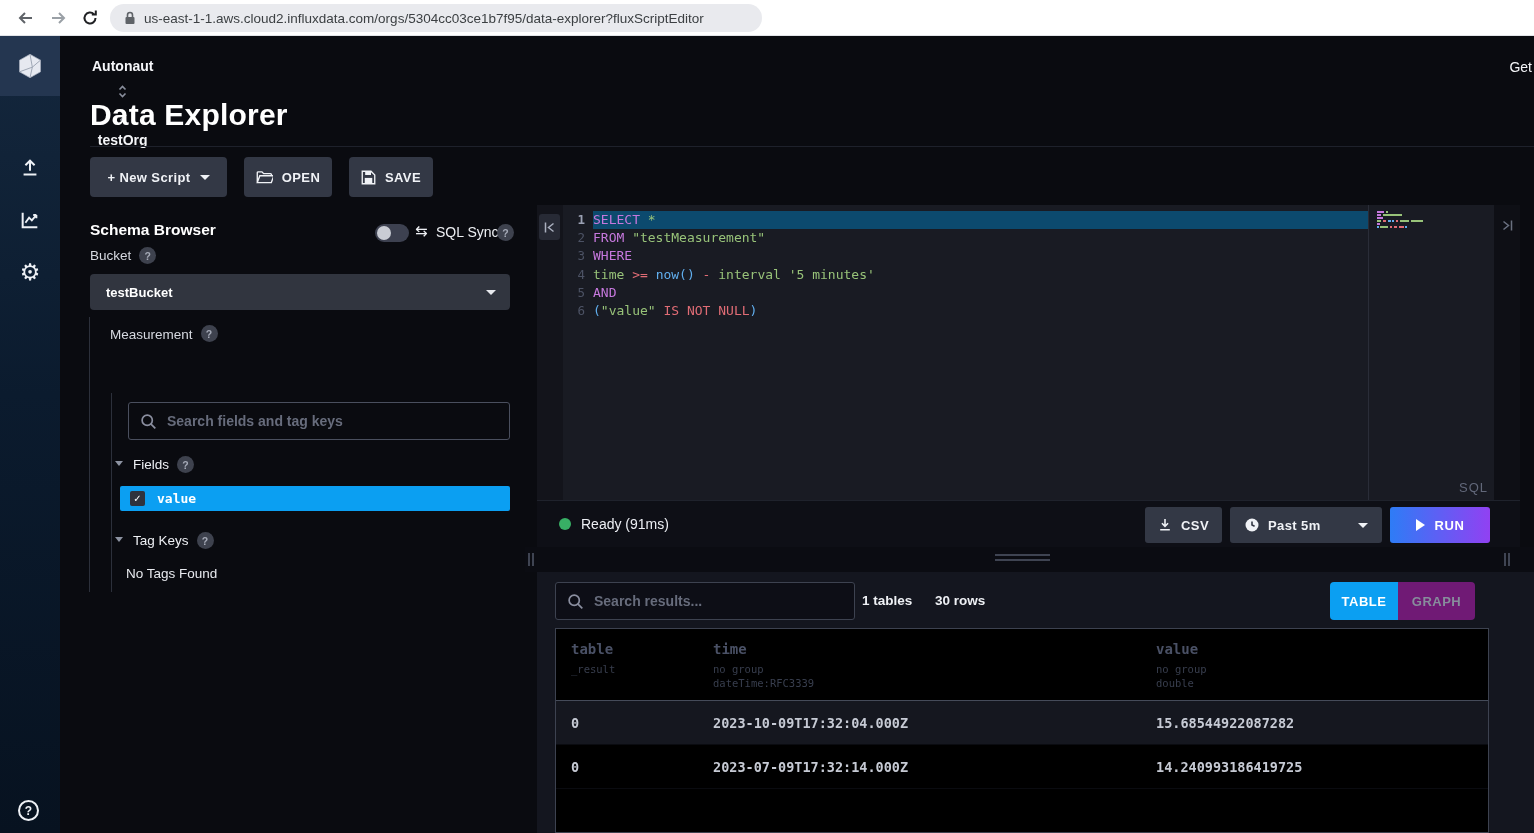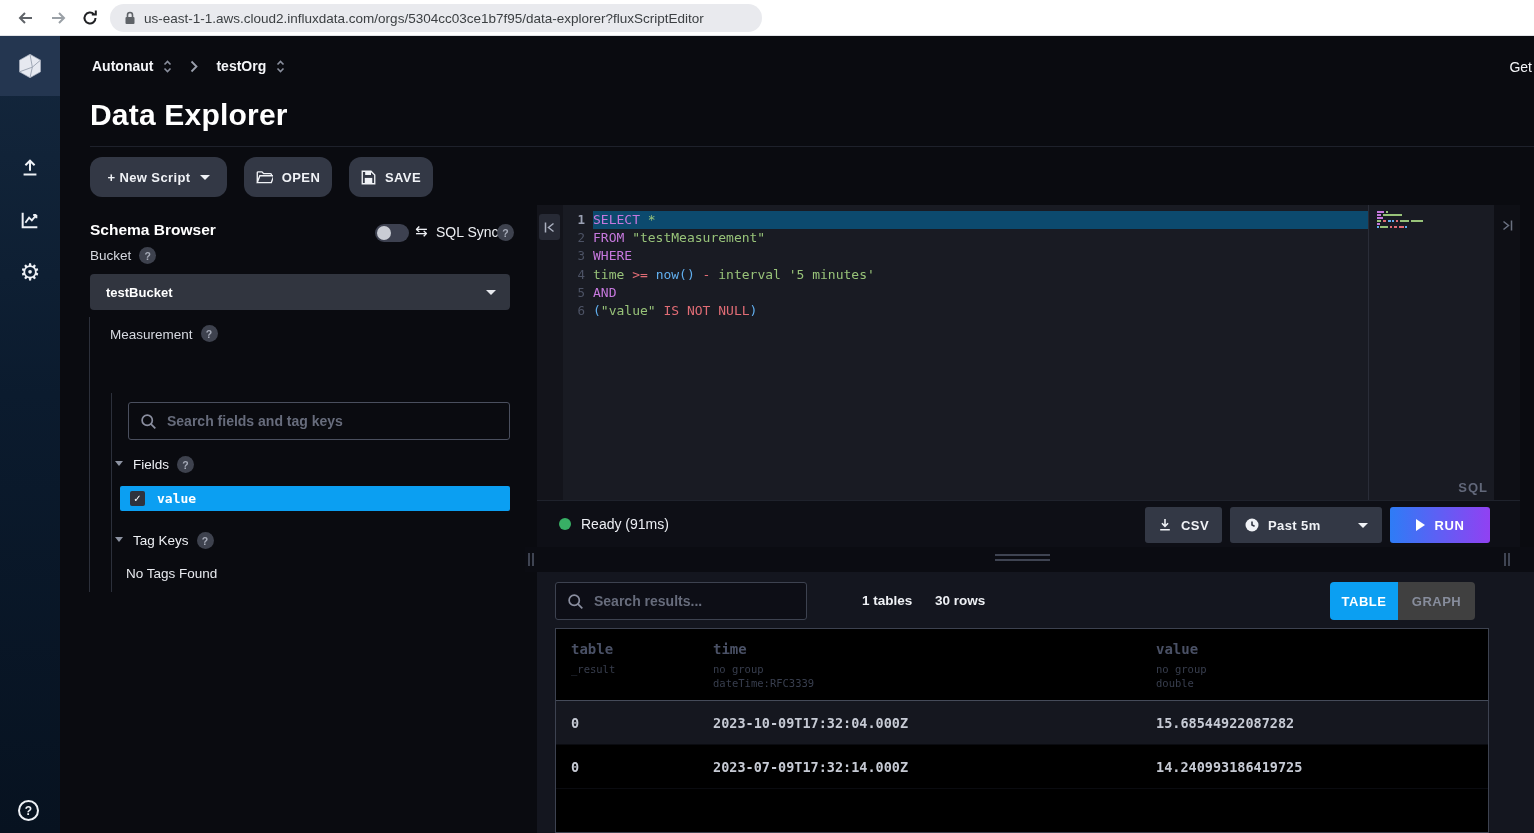--- a/index.html
+++ b/index.html
@@ -14,30 +14,30 @@
 
   
   .sidebar { position:absolute; top:36px; left:0; width:60px; height:797px;
     background:linear-gradient(180deg,#14273d 0%,#0b1b2e 45%,#071220 100%); }
   .logo-block { width:60px; height:60px; background:#243650; display:flex; align-items:center; justify-content:center; }
   .side-icon { position:absolute; left:0; width:60px; height:40px; display:flex; align-items:center; justify-content:center; color:#eef1f6; }
   .gear-glyph { font-size:23px; color:#eef1f6; font-family:"DejaVu Sans",sans-serif; }
   .help-circle { position:absolute; left:18px; bottom:12px; width:21px; height:21px; border:2px solid #eef1f6; border-radius:50%; color:#eef1f6; font-size:12px; font-weight:bold; display:flex; align-items:center; justify-content:center; }
 
   
-  .breadcrumb { position:absolute; left:92px; top:58px; display:flex; align-items:center; gap:10px; }
+  .breadcrumb { position:absolute; left:92px; top:58px; display:flex; align-items:center; gap:10px;flex-direction:column; }
   .crumb { color:#f5f6f9; font-size:14px; font-weight:bold; }
   .crumb-sep { margin:0 8px; display:flex; }
   .get-text { position:absolute; right:2px; top:59px; color:#f5f6f9; font-size:14px; }
 
   .page-title { position:absolute; left:90px; top:98px; color:#ffffff; font-size:30px; font-weight:bold; letter-spacing:.2px; }
   .title-divider { position:absolute; left:90px; top:146px; right:0; height:1px; background:#1e212b; }
 
   
-  .tb-btn { position:absolute; top:157px; height:40px; background:#333845; border-radius:12px; color:#f0f2f6; font-size:13px; font-weight:bold; letter-spacing:.4px; display:flex; align-items:center; justify-content:center; gap:9px; cursor:pointer; }
+  .tb-btn { position:absolute; top:157px; height:40px; background:#333845; border-radius:4px; color:#f0f2f6; font-size:13px; font-weight:bold; letter-spacing:.4px; display:flex; align-items:center; justify-content:center; gap:9px; cursor:pointer; }
   .caret { width:0; height:0; border-left:5px solid transparent; border-right:5px solid transparent; border-top:5px solid #f0f2f6; }
 
   
   .schema-panel { position:absolute; left:60px; top:205px; width:465px; height:628px; }
   .sb-title { position:absolute; left:30px; top:16px; color:#ffffff; font-size:15.5px; font-weight:bold; }
   .toggle { position:absolute; left:315px; top:19px; width:34px; height:18px; background:#3d4150; border-radius:9px; cursor:pointer; }
   .knob { position:absolute; left:2px; top:2px; width:14px; height:14px; background:#c9ccd4; border-radius:50%; }
   .sync-glyph { position:absolute; left:355px; top:17px; color:#eef0f4; font-size:15px; font-family:"DejaVu Sans",sans-serif; }
   .sync-label { position:absolute; left:376px; top:19px; color:#eef0f4; font-size:14px; }
   .qmark { width:17px; height:17px; background:#3e424e; border-radius:50%; color:#a6abb8; font-size:10.5px; font-weight:bold; display:flex; align-items:center; justify-content:center; }
@@ -66,21 +66,21 @@
   .code-line.active { background:#0c4a6e; }
   .tok-kw{color:#c678dd} .tok-str{color:#98c379} .tok-grn{color:#98c379}
   .tok-red{color:#e06c75} .tok-blu{color:#61afef} .tok-pl{color:#abb2bf}
   .editor-vdivider { position:absolute; left:831px; top:0; bottom:0; width:1px; background:#2a2d38; }
   .minimap { position:absolute; left:840px; top:6px; width:46px; cursor:pointer; }
   .mini-row { height:3px; line-height:0; white-space:nowrap; }
   .mini-seg { display:inline-block; height:2px; margin-right:1px; background:currentColor; vertical-align:top; }
   .mini-gap { display:inline-block; height:2px; vertical-align:top; }
   .right-strip { position:absolute; right:0; top:0; bottom:0; width:26px; background:#0e0f15; }
   .expand-btn { position:absolute; left:4px; top:10px; width:18px; height:20px; display:flex; align-items:center; justify-content:center; cursor:pointer; }
-  .sql-label { position:absolute; right:32px; bottom:5px; color:#62687a; font-size:13px; font-weight:bold; letter-spacing:1px; }
+  .sql-label { position:absolute; right:32px; bottom:5px; color:#62687a; font-size:13px; font-weight:normal; letter-spacing:1px; }
 
   
   .statusbar { position:absolute; left:537px; top:500px; width:983px; height:47px; background:#0e0f16; border-top:1px solid #1f222c; }
   .status-dot { position:absolute; left:22px; top:17px; width:12px; height:12px; border-radius:50%; background:#38b065; }
   .status-text { position:absolute; left:44px; top:15px; color:#eceef3; font-size:14px; }
   .sb-btn { position:absolute; top:6px; height:36px; background:#333845; border-radius:3px; color:#f0f2f6; font-size:13px; font-weight:bold; letter-spacing:.4px; display:flex; align-items:center; justify-content:center; gap:9px; cursor:pointer; }
   .run-btn { position:absolute; top:6px; left:853px; width:100px; height:36px; border-radius:3px; background:linear-gradient(90deg,#2e7cf6,#9141f2); color:#ffffff; font-size:13px; font-weight:bold; letter-spacing:.6px; display:flex; align-items:center; justify-content:center; gap:10px; cursor:pointer; }
   .play-tri { width:0; height:0; border-top:6px solid transparent; border-bottom:6px solid transparent; border-left:9px solid #ffffff; }
 
   
@@ -89,21 +89,21 @@
   .h-handle div { height:2px; background:#3f4452; margin-bottom:3px; }
   .v-grip { position:absolute; top:6px; width:8px; height:13px; cursor:col-resize; display:flex; gap:2px; }
   .v-grip div { width:2px; height:13px; background:#3f4452; }
 
   
   .results { position:absolute; left:537px; top:572px; width:997px; height:261px; background:#14161f; }
   .res-count { position:absolute; top:21px; color:#eef0f4; font-size:13.5px; font-weight:bold; }
   .tabs { position:absolute; left:793px; top:10px; height:38px; display:flex; border-radius:4px; overflow:hidden; }
   .tab { height:38px; display:flex; align-items:center; justify-content:center; font-size:13px; font-weight:bold; letter-spacing:.5px; cursor:pointer; }
   .tab.active { background:#0b9ff2; color:#ffffff; width:68px; }
-  .tab.inactive { background:#404040; color:#878d9c; width:77px;text-align:right; }
+  .tab.inactive { background:#701a75; color:#878d9c; width:77px;text-align:right; }
 
   .res-table { position:absolute; left:18px; top:56px; width:934px; bottom:0; background:#000000; border:1px solid #3d4250; font-family:"DejaVu Sans Mono",monospace; }
   .thead { display:grid; grid-template-columns:142px 443px 1fr; padding:12px 0 10px 15px; border-bottom:1px solid #454b59; }
   .th-name { font-size:14px; font-weight:bold; color:#4a5166; margin-bottom:5px; }
   .th-sub { font-size:10.5px; color:#383e4e; line-height:14px; }
   .tr { display:grid; grid-template-columns:142px 443px 1fr; align-items:center; height:44px; padding-left:15px; border-bottom:1px solid #0a0b10; }
   .tr.odd { background:#15171f; }
   .tr.even { background:#000000; }
   .td { font-size:13.5px; font-weight:bold; color:#c6cad4; }
 
@@ -359,21 +359,21 @@
       <div></div>
       <div></div>
     </div>
   <div class="v-grip" style="right:22px;">
       <div></div>
       <div></div>
     </div>
 </div>
 
 <div class="results">
-  <div class="search-box" style="left:18px; top:10px; width:252px; border-color:#3d4250; background:#0d0e16;">
+  <div class="search-box" style="left:18px; top:10px; width:300px; border-color:#3d4250; background:#0d0e16;">
     <span>
       <svg width="17" height="17" viewBox="0 0 20 20">
           <circle cx="8.5" cy="8.5" r="6" stroke="#8b8fa0" stroke-width="2" fill="none"></circle>
           <path d="M13 13 L18 18" stroke="#8b8fa0" stroke-width="2"></path>
         </svg>
     </span>
     <input placeholder="Search results..." style="">
   </div>
   <div class="res-count" style="left:325px;">1 tables</div>
   <div class="res-count" style="left:398px;">30 rows</div>

